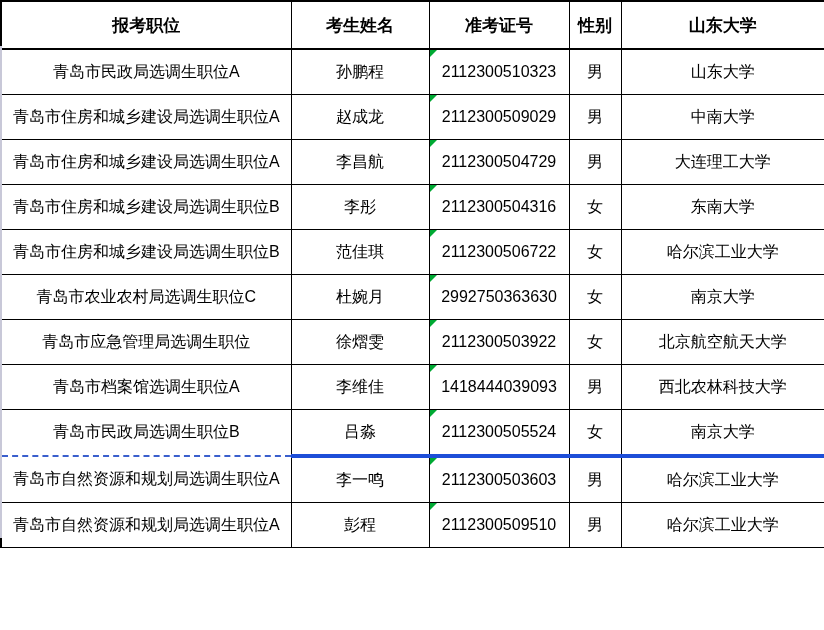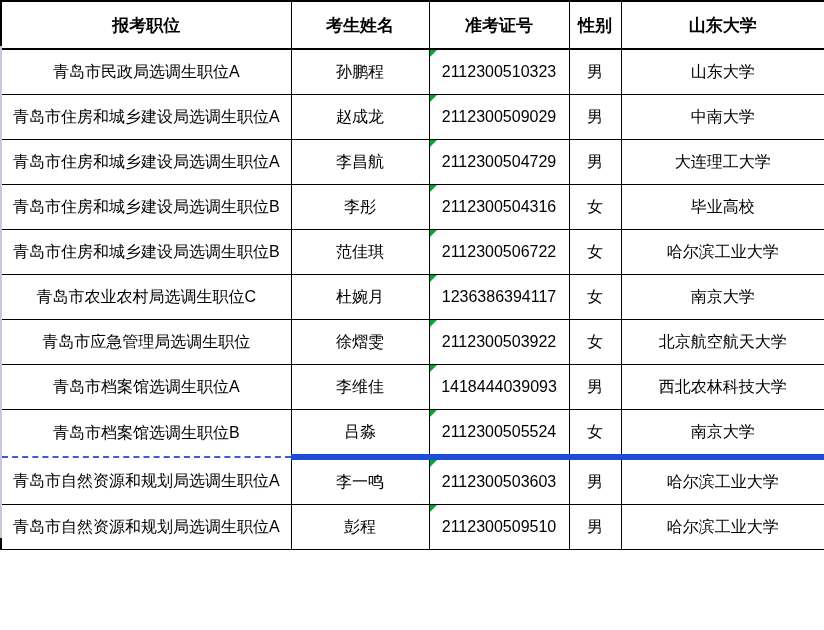--- a/index.html
+++ b/index.html
@@ -58,21 +58,21 @@
     content: "";
     position: absolute;
     left: 0;
     top: 0;
     width: 0;
     height: 0;
     border-left: 7px solid #00a933;
     border-bottom: 7px solid transparent;
   }
   tr.selection-bottom td {
-    border-bottom: 6px solid #1d4ed8;
+    border-bottom: 4px solid #1d4ed8;
   }
   tr.selection-bottom td.sel-dash {
     border-bottom: 2px dashed #3a5fcd;
   }
   
   .sel-left-marker {
     position: absolute;
     left: 0;
     width: 2px;
     background: #c8c8d8;
@@ -119,52 +119,52 @@
         <td>李昌航</td>
         <td class="flag">2112300504729</td>
         <td>男</td>
         <td>大连理工大学</td>
       </tr>
       <tr>
         <td>青岛市住房和城乡建设局选调生职位B</td>
         <td>李彤</td>
         <td class="flag">2112300504316</td>
         <td>女</td>
-        <td>毕业高校</td>
+        <td>东南大学</td>
       </tr>
       <tr>
         <td>青岛市住房和城乡建设局选调生职位B</td>
         <td>范佳琪</td>
         <td class="flag">2112300506722</td>
         <td>女</td>
         <td>哈尔滨工业大学</td>
       </tr>
       <tr>
         <td>青岛市农业农村局选调生职位C</td>
         <td>杜婉月</td>
-        <td class="flag">1236386394117</td>
+        <td class="flag">2992750363630</td>
         <td>女</td>
         <td>南京大学</td>
       </tr>
       <tr>
         <td>青岛市应急管理局选调生职位</td>
         <td>徐熠雯</td>
         <td class="flag">2112300503922</td>
         <td>女</td>
         <td>北京航空航天大学</td>
       </tr>
       <tr>
         <td>青岛市档案馆选调生职位A</td>
         <td>李维佳</td>
         <td class="flag">1418444039093</td>
         <td>男</td>
         <td>西北农林科技大学</td>
       </tr>
       <tr class="selection-bottom">
-        <td class="sel-dash">青岛市档案馆选调生职位B</td>
+        <td class="sel-dash">青岛市民政局选调生职位B</td>
         <td>吕淼</td>
         <td class="flag">2112300505524</td>
         <td>女</td>
         <td>南京大学</td>
       </tr>
       <tr>
         <td>青岛市自然资源和规划局选调生职位A</td>
         <td>李一鸣</td>
         <td class="flag">2112300503603</td>
         <td>男</td>

